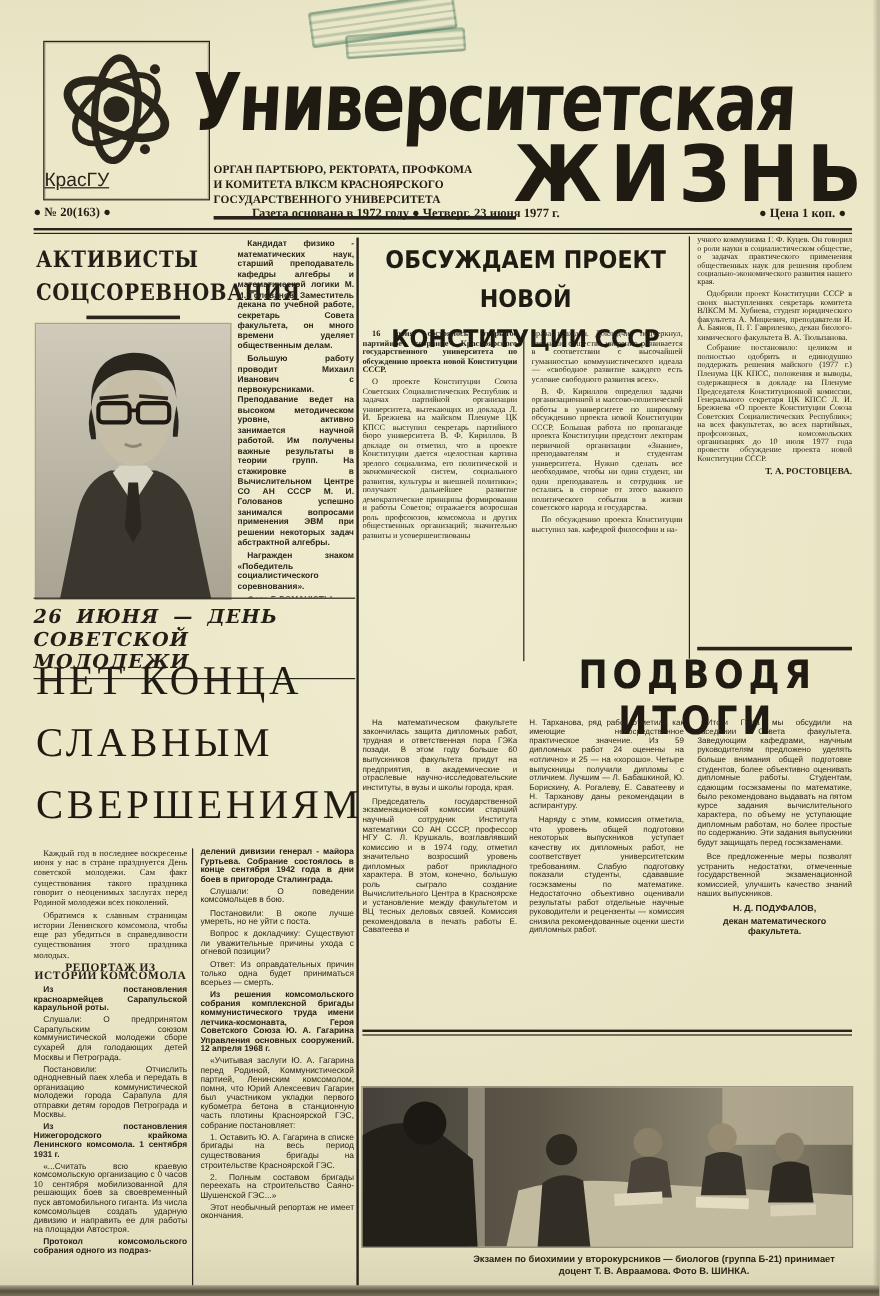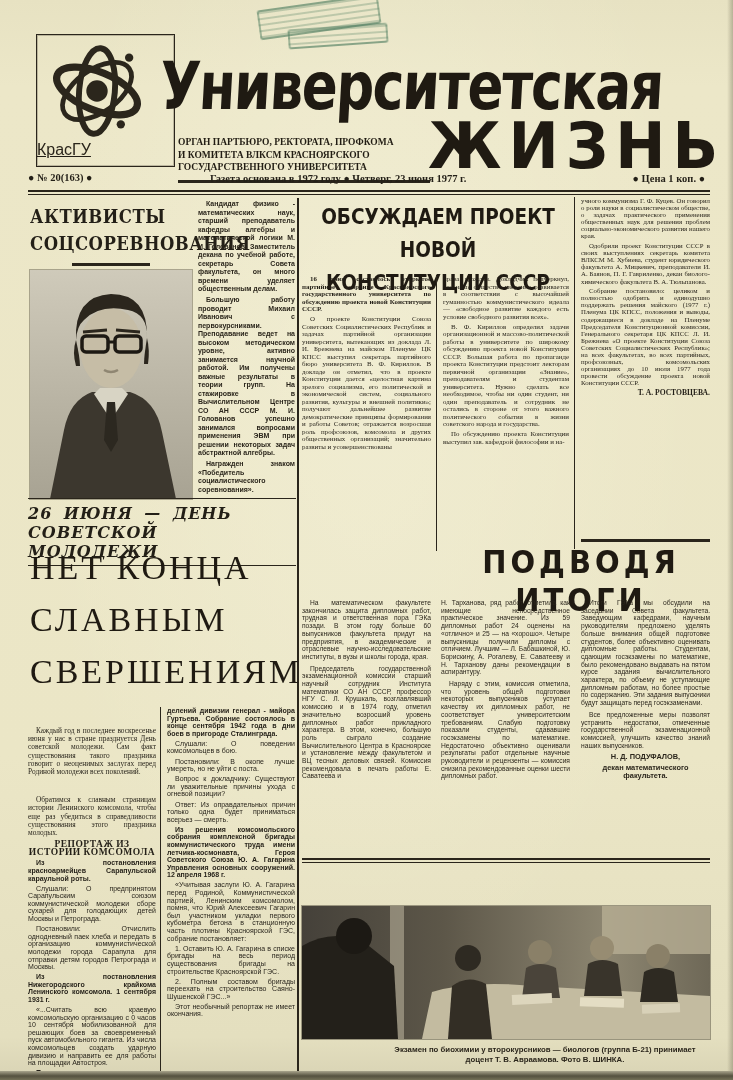--- a/index.html
+++ b/index.html
@@ -48,21 +48,21 @@
     font-size:7px;line-height:8.5px;font-weight:bold;color:#2b261c;}
   .act-credit{margin-top:5px;font-weight:bold;text-indent:0;}
   .banner{position:absolute;left:28px;top:498px;width:268px;border-top:1.5px solid #2a251b;border-bottom:1.5px solid #2a251b;
     padding:5px 0 4px;font-family:"DejaVu Serif",serif;font-weight:bold;font-style:italic;
     font-size:16px;letter-spacing:1px;word-spacing:5px;}
   .noend-title{position:absolute;left:30px;top:542px;font-family:"Liberation Serif",serif;font-weight:400;
     font-size:34px;line-height:52px;letter-spacing:3px;color:#1f1a12;}
   .noend-sub{font-family:"Liberation Serif",serif;font-weight:bold;font-size:9.5px;text-align:center;
     text-indent:0 !important;letter-spacing:.5px;margin:4px 0 3px !important;}
   .noend{font-size:7px;line-height:7.6px;}
-  .noend .ser{font-size:7.4px;line-height:8.2px;margin-top:20px;}
+  .noend .ser{font-size:7.4px;line-height:8.2px;}
 
   
   .mid{position:absolute;left:302px;top:195px;width:408px;height:885px;}
   .const-title{position:absolute;left:0;top:6px;width:272px;text-align:center;font-family:"DejaVu Sans",sans-serif;
     font-weight:bold;font-size:18.5px;line-height:30px;transform:scaleY(1.1);transform-origin:center top;color:#1f1a12;}
   .cbody{font-size:6.9px;line-height:7.5px;}
   .c3{font-size:6.8px;line-height:7.1px;}
   .sig{font-weight:bold;text-align:right;text-indent:0 !important;font-size:7.6px;margin-top:2px !important;}
   .deans-kick{position:absolute;left:0;top:358px;font-family:"DejaVu Serif",serif;font-style:italic;font-weight:bold;
     font-size:13.5px;border-bottom:2.5px solid #2a251b;padding-bottom:3px;}

